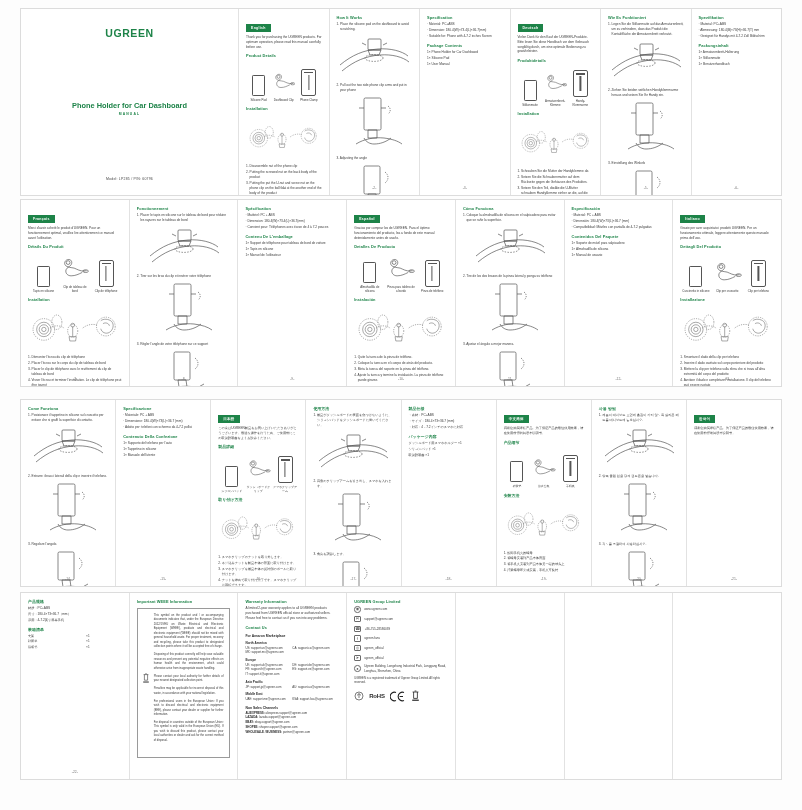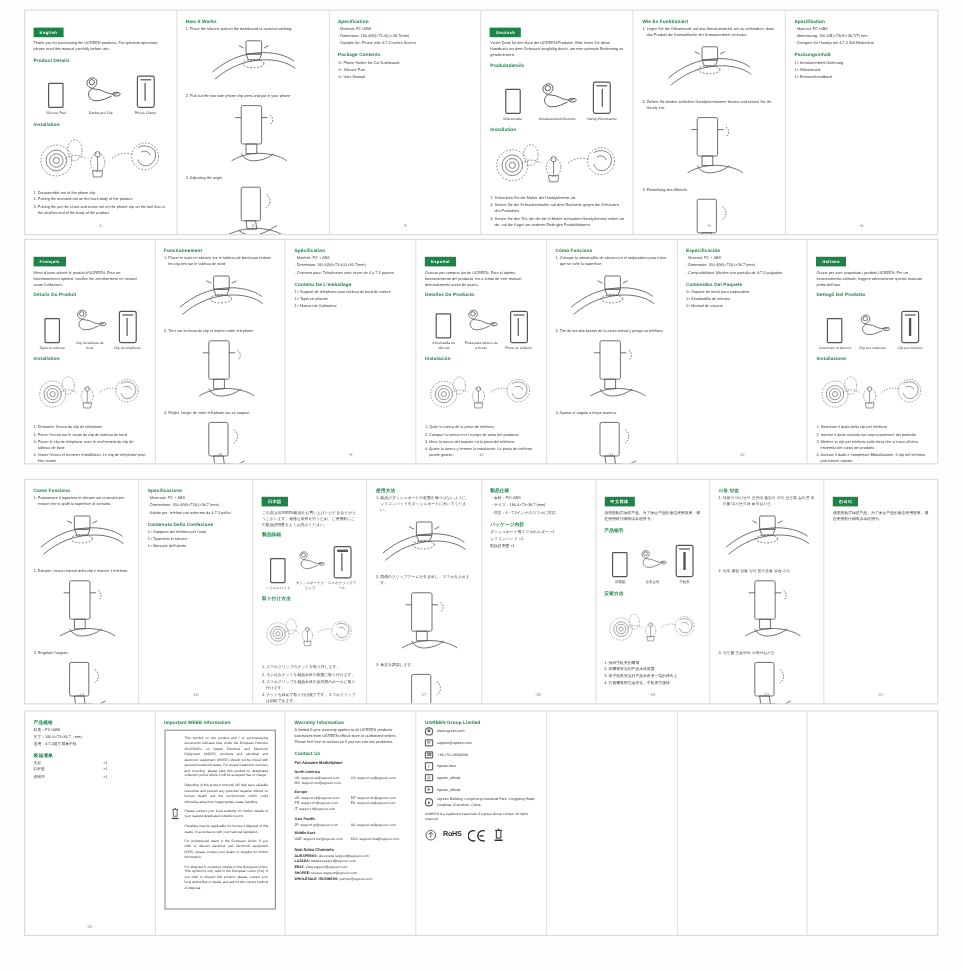--- a/index.html
+++ b/index.html
@@ -218,20 +218,26 @@
   .kv .k { flex: 0 0 62%; }
   .kv .v { flex: 1 1 auto; }
 </style>
 </head>
 <body>
 
 <div id="sheet">
 
   <div class="row r1">
 
+    <div class="pg cover">
+      <div class="brand">UGREEN</div>
+      <div class="cover-title">Phone Holder for Car Dashboard</div>
+      <div class="cover-sub">MANUAL</div>
+      <div class="cover-model">Model: LP285 / P/N: 60796</div>
+    </div>
 
     <div class="pg">
       <div class="lang-badge">English</div>
       <p class="body-t">Thank you for purchasing the UGREEN products. For optimum operation, please read this manual carefully before use.</p>
       <div class="h-sec">Product Details</div>
       <div class="parts">
         <div class="part">
           <div class="part-art">
               <div class="silicone-pad"></div>
             </div>

